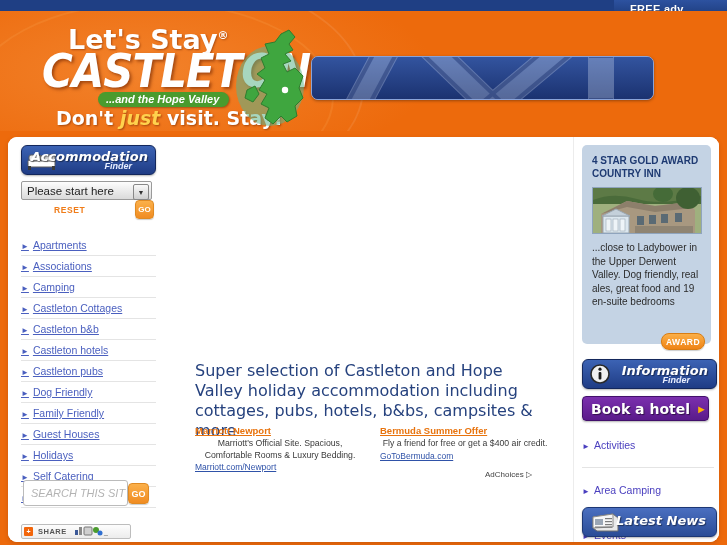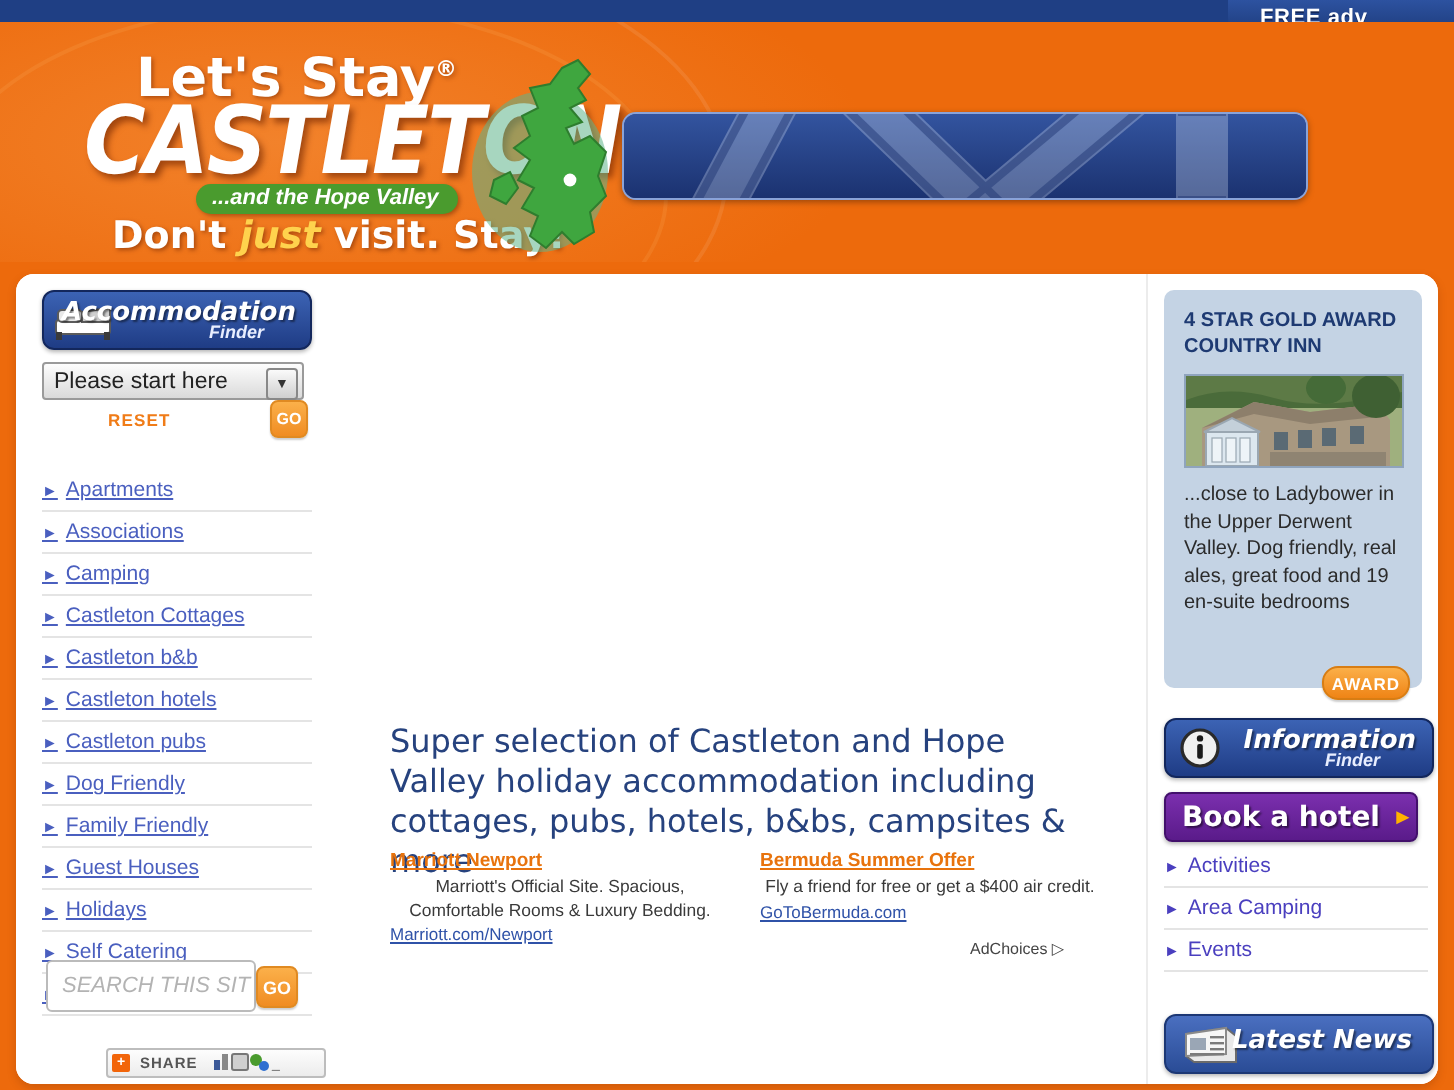--- a/index.html
+++ b/index.html
@@ -145,21 +145,21 @@
     position:absolute;left:15px;top:343px;width:103px;height:24px;
     border:1px solid #bbb;border-radius:3px;background:#fff;
     display:flex;align-items:center;overflow:hidden;
   }
   #searchbox .ph{font-size:11px;color:#b3b3b3;padding-left:7px;white-space:nowrap;font-style:italic;}
   #gobtn2{position:absolute;left:120px;top:346px;width:19px;height:19px;font-size:9px;}
   #sharebar{
     position:absolute;left:13px;top:387px;width:108px;height:13px;
     border:1px solid #bdbdbd;border-radius:2px;
     background:linear-gradient(#fdfdfd,#ececec);
-    display:flex;align-items:center;margin-left:32px;
+    display:flex;align-items:center;
   }
   #sharebar .sqr{width:9px;height:9px;background:#F2650A;border-radius:1px;margin-left:2px;
     display:flex;align-items:center;justify-content:center;color:#fff;font-size:7px;font-weight:bold;}
   #sharebar .slabel{font-size:7.5px;color:#555;font-weight:bold;letter-spacing:.5px;margin-left:5px;}
   #sharebar .micons{margin-left:8px;font-size:8px;letter-spacing:1px;}
   
   #centercol{
     position:absolute;left:160px;top:0;width:405px;height:405px;
     background:#fff;
     border-right:1px solid #ececec;
@@ -235,21 +235,21 @@
   }
   #bookhotel .bh-label{
     color:#fff;font-size:14px;font-weight:bold;margin-left:8px;
     font-family:"DejaVu Sans",sans-serif;
     text-shadow:1px 1px 1px rgba(0,0,0,.5);
   }
   #bookhotel .bh-arrow{color:#FFB300;font-size:11px;margin-left:6px;}
   #rightnav{position:absolute;left:8px;top:286px;width:132px;}
   .rnitem{
     font-size:10.5px;color:#4A3FBF;
-    padding:4px 0;border-bottom:1px solid #e4e4e4;cursor:pointer;
+    padding:16px 0;border-bottom:1px solid #e4e4e4;cursor:pointer;
   }
   .rnitem .bullet{font-size:8px;margin-right:4px;}
   #latestnews{
     position:absolute;left:8px;top:370px;width:133px;height:28px;
     border-radius:6px;
     background:linear-gradient(#4A6FC0,#2A4C96);
     border:1px solid #1c3774;
     box-shadow:0 1px 2px rgba(0,0,0,.3);overflow:hidden;
   }
   #latestnews .ln-label{

